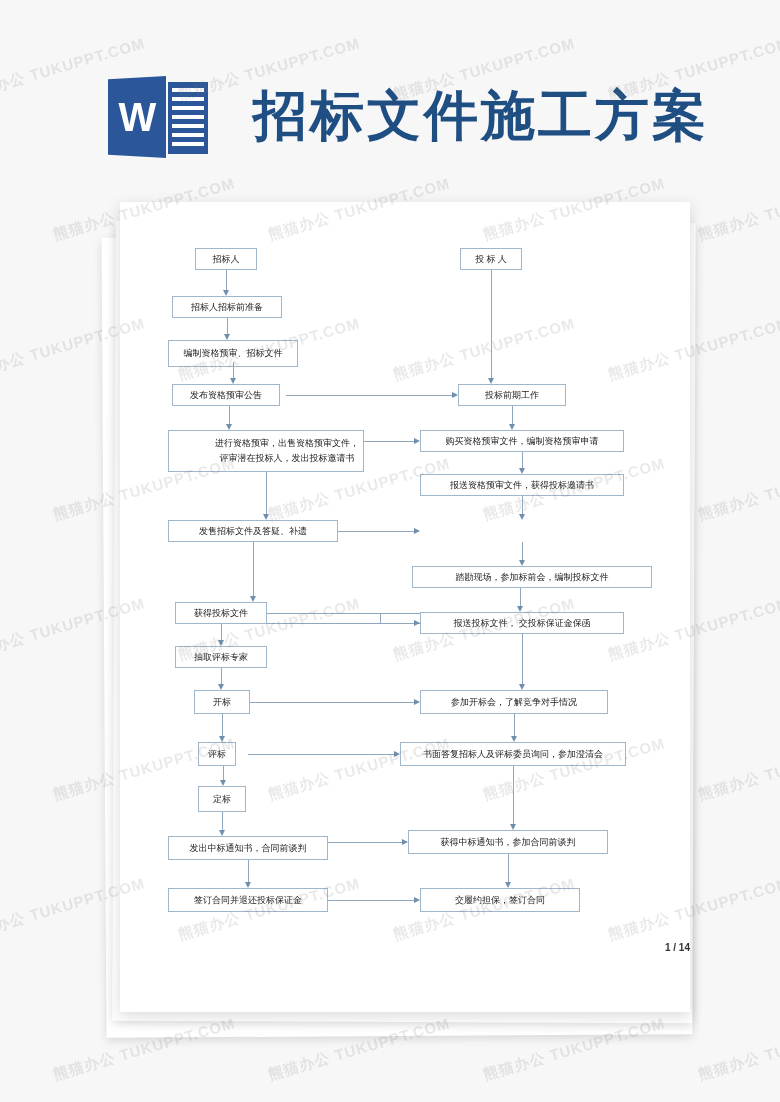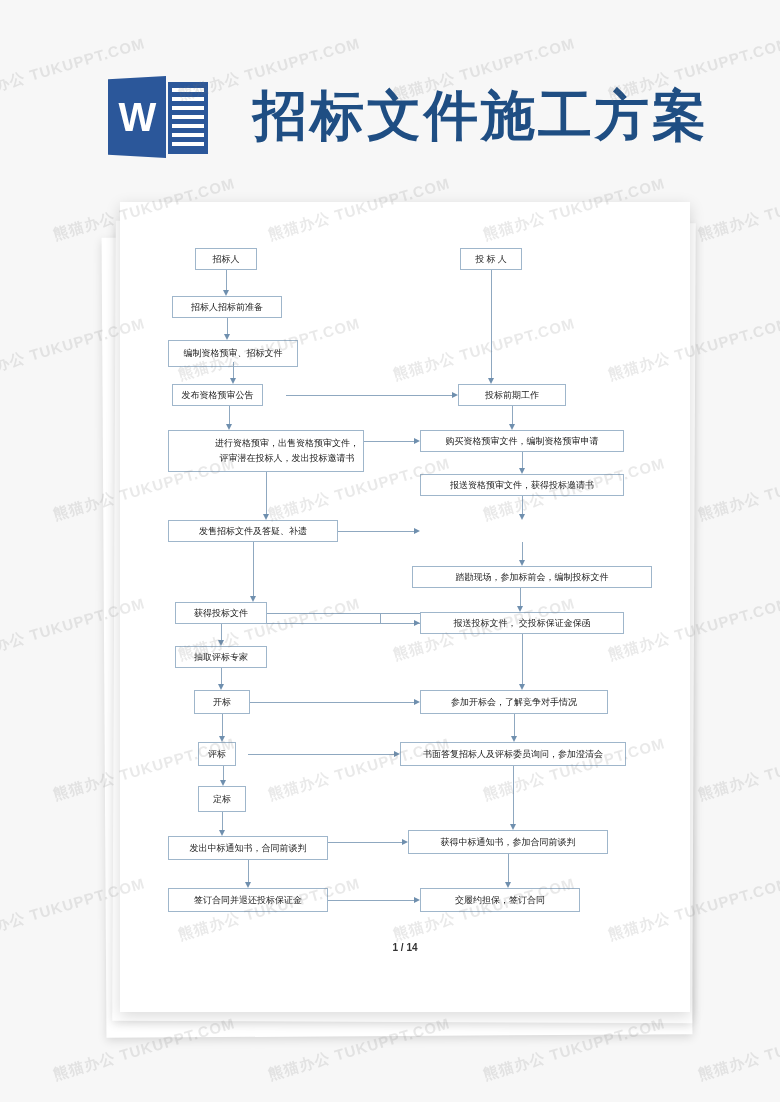--- a/index.html
+++ b/index.html
@@ -47,21 +47,21 @@
     display:flex;align-items:center;justify-content:center;
     box-sizing:border-box;font-family:"Liberation Serif","DejaVu Serif",serif;}
   .nodebox.two-line{line-height:15px;padding:0 4px;justify-content:flex-end;}
   .vline{position:absolute;width:1px;background:#8FA8C0;}
   .hline{position:absolute;height:1px;background:#8FA8C0;}
   .arw{position:absolute;width:0;height:0;}
   .arw-d{border-left:3.5px solid transparent;border-right:3.5px solid transparent;
     border-top:6px solid #6f8fae;}
   .arw-r{border-top:3.5px solid transparent;border-bottom:3.5px solid transparent;
     border-left:6px solid #6f8fae;}
-  .pagenum{position:absolute;left:0;width:570px;text-align:center;
+  .pagenum{position:absolute;left:0;width:570px;text-align:right;
     font-size:10px;font-weight:700;color:#333;
     font-family:"Liberation Sans",sans-serif;}
 </style>
 </head>
 <body>
 
 <div class="header">
   <div class="word-logo">
     <div class="wl-left"></div>
     <div class="wl-w">W</div>
@@ -79,21 +79,21 @@
 </div>
 
 <div class="sheet sheet-3"></div>
 <div class="sheet sheet-2"></div>
 <div class="sheet sheet-1"></div>
 
 <div class="flow" id="flow">
     <div class="nodebox" style="left: 75px; top: 46px; width: 62px; height: 22px;">招标人</div>
     <div class="nodebox" style="left: 52px; top: 94px; width: 110px; height: 22px;">招标人招标前准备</div>
     <div class="nodebox" style="left: 48px; top: 138px; width: 130px; height: 27px;">编制资格预审、招标文件</div>
-    <div class="nodebox" style="left: 52px; top: 182px; width: 91px; height: 22px;">发布资格预审公告</div>
+    <div class="nodebox" style="left: 52px; top: 182px; width: 108px; height: 22px;">发布资格预审公告</div>
     <div class="nodebox two-line" style="left: 48px; top: 228px; width: 196px; height: 42px;">
       <div>
         <div>进行资格预审，出售资格预审文件，</div>
         <div>评审潜在投标人，发出投标邀请书</div>
       </div>
     </div>
     <div class="nodebox" style="left: 48px; top: 318px; width: 170px; height: 22px;">发售招标文件及答疑、补遗</div>
     <div class="nodebox" style="left: 55px; top: 400px; width: 92px; height: 22px;">获得投标文件</div>
     <div class="nodebox" style="left: 55px; top: 444px; width: 92px; height: 22px;">抽取评标专家</div>
     <div class="nodebox" style="left: 74px; top: 488px; width: 56px; height: 24px;">开标</div>

